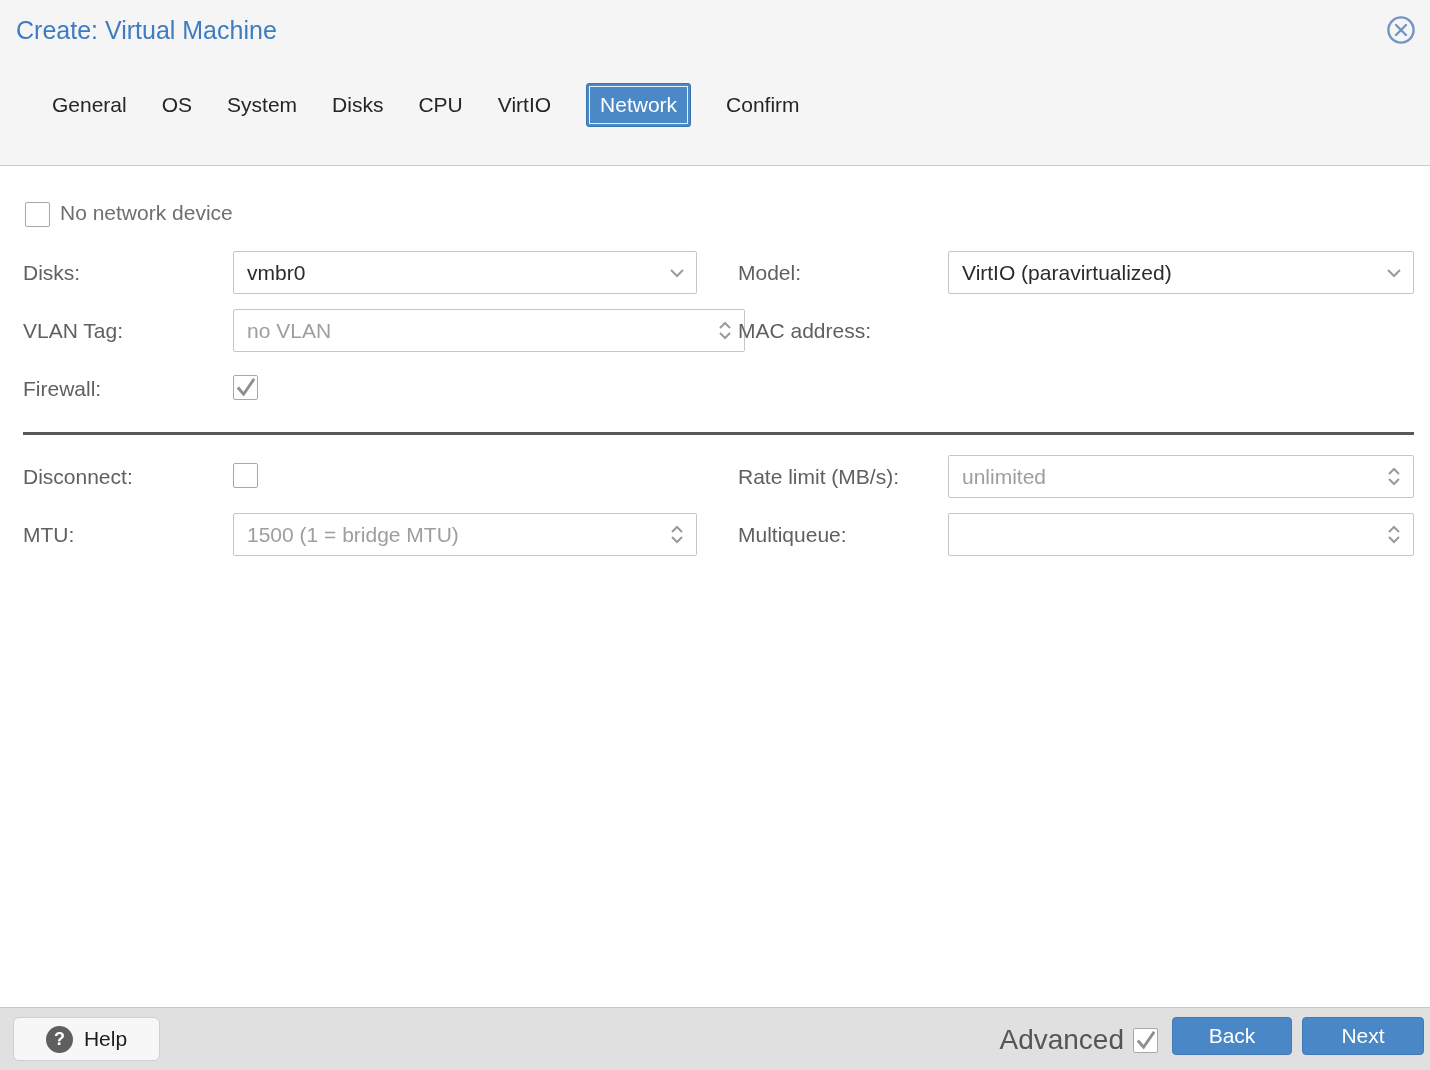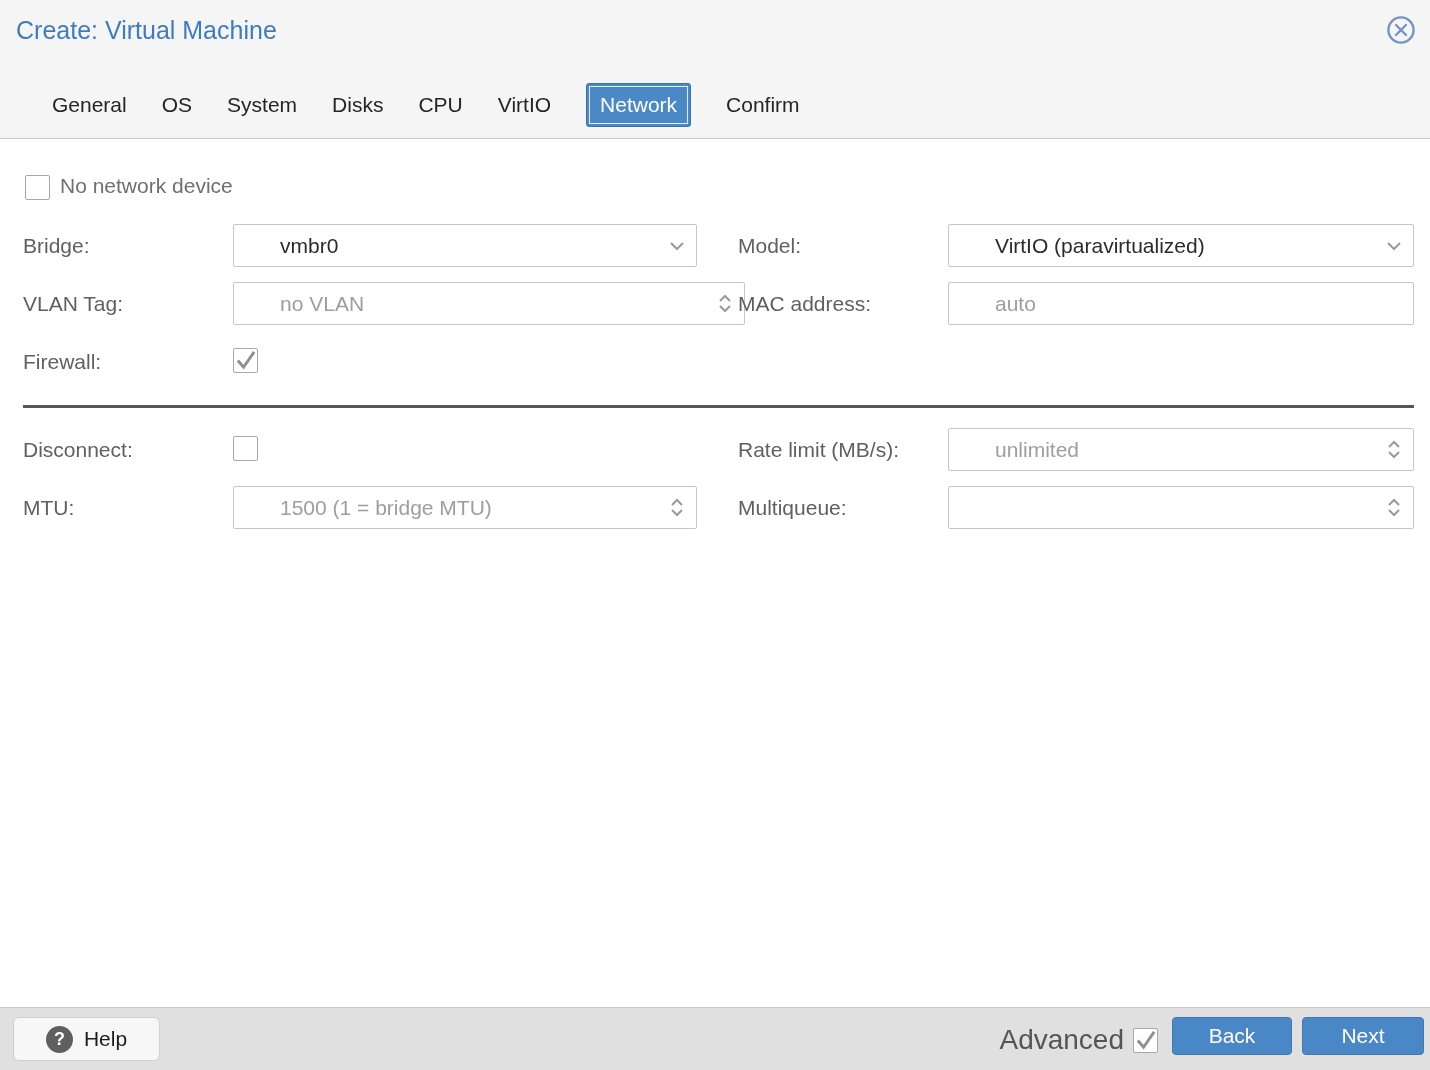--- a/index.html
+++ b/index.html
@@ -9,21 +9,21 @@
     background: #ffffff;
     position: relative;
     overflow: hidden;
     color: #2b2b2b;
   }
   .dialog { position: absolute; inset: 0; display: flex; flex-direction: column; }
 
   
   .header {
     background: #f5f5f5;
-    height: 139px;
+    height: 166px;
     border-bottom: 1px solid #cbcbcb;
     position: relative;
     flex: 0 0 auto;
   }
   .title {
     position: absolute; left: 16px; top: 16px;
     font-size: 25px; color: #3e7cc1; font-weight: 400;
   }
   .close-btn {
     position: absolute; right: 13px; top: 16px;
@@ -46,21 +46,21 @@
   }
 
   
   .content { background: #ffffff; position: relative; flex: 1 1 auto; }
 
   .field-label {
     position: absolute; font-size: 21px; color: #606060; white-space: nowrap;
   }
   .input-wrap {
     position: absolute; height: 43px; background: #fff;
-    border: 1px solid #c6c6c6; border-radius: 2px; padding-left: 33px;
+    border: 1px solid #c6c6c6; border-radius: 2px;
   }
   .input-wrap input {
     width: 100%; height: 100%; border: none; outline: none; background: transparent;
     font-family: "Liberation Sans", sans-serif;
     font-size: 21px; color: #2b2b2b; padding: 0 40px 0 13px;
   }
   .input-wrap input::placeholder { color: #9e9e9e; opacity: 1; }
   .trigger {
     position: absolute; right: 0; top: 0; width: 38px; height: 100%;
     display: flex; flex-direction: column; align-items: center; justify-content: center;
@@ -139,21 +139,21 @@
     </div>
   </div>
 
   <div class="content">
 
     <div class="cbx" style="left:25px; top:36px;">
       
     </div>
     <div class="field-label" style="left:60px; top:35px; color:#6f6f6f;">No network device</div>
 
-    <div class="field-label" style="left:23px; top:95px;">Bridge:</div>
+    <div class="field-label" style="left:23px; top:95px;">Disks:</div>
     <div class="input-wrap" style="left:233px; top:85px; width:464px;">
       <input type="text" value="vmbr0" style="">
       <div class="trigger">
         <svg width="16" height="10" viewBox="0 0 16 10">
           <polyline points="2,2 8,8 14,2" fill="none" stroke="#9a9a9a" stroke-width="2"></polyline>
         </svg>
       </div>
     </div>
 
     <div class="field-label" style="left:738px; top:95px;">Model:</div>
@@ -173,23 +173,20 @@
         <svg width="14" height="9" viewBox="0 0 14 9">
           <polyline points="2,7 7,2 12,7" fill="none" stroke="#9a9a9a" stroke-width="2"></polyline>
         </svg>
         <svg width="14" height="9" viewBox="0 0 14 9">
           <polyline points="2,2 7,7 12,2" fill="none" stroke="#9a9a9a" stroke-width="2"></polyline>
         </svg>
       </div>
     </div>
 
     <div class="field-label" style="left:738px; top:153px;">MAC address:</div>
-    <div class="input-wrap" style="left:948px; top:143px; width:466px;">
-      <input type="text" placeholder="auto" style="">
-    </div>
 
     <div class="field-label" style="left:23px; top:211px;">Firewall:</div>
     <div class="cbx on" style="left:233px; top:209px;">
       <svg width="23" height="23" viewBox="0 0 24 24">
         <polyline points="4,12 10,19 21,3" fill="none" stroke="#8f8f8f" stroke-width="3"></polyline>
       </svg>
     </div>
 
     <div class="section-divider" style="top:266px;"></div>
 

